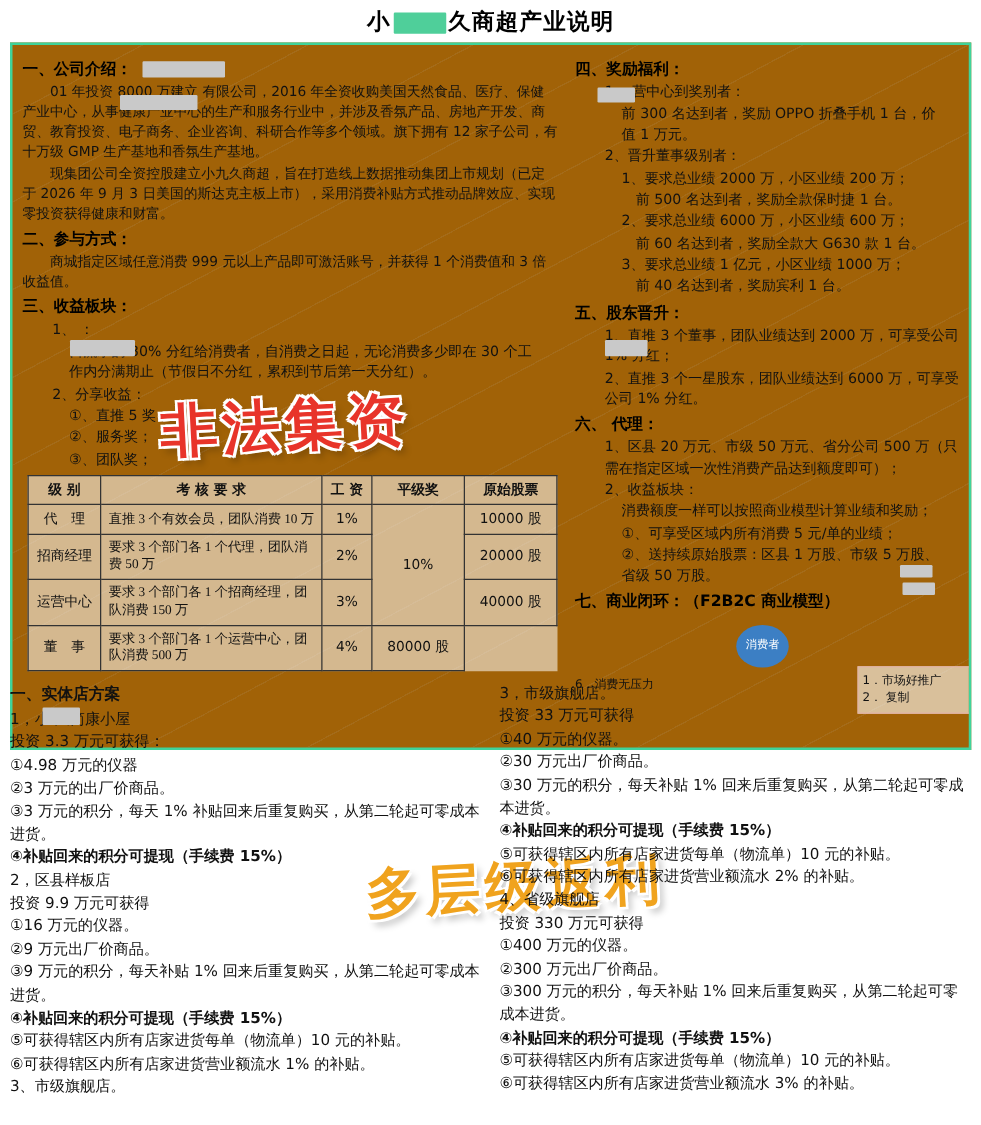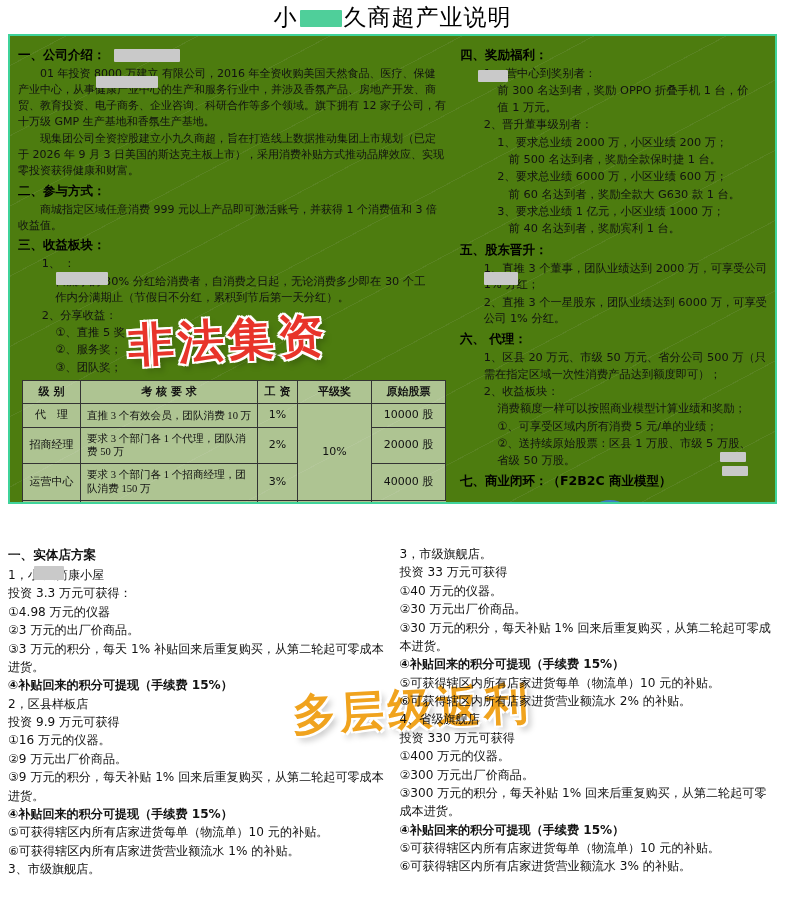--- a/index.html
+++ b/index.html
@@ -17,40 +17,40 @@
 
   
   .title-bar {
     height: 34px;
     display: flex;
     align-items: center;
     justify-content: center;
     position: relative;
   }
   .title-text {
-    font-size: 23px;
-    font-weight: normal;
+    font-size: 18px;
+    font-weight: bold;
     letter-spacing: 1px;
     color: #000;
   }
   .redact {
     background: #c9c9c9;
     display: inline-block;
     vertical-align: middle;
     border-radius: 1px;
   }
   .redact.green { background: #4fcf9a; }
 
   
   .panel {
     position: absolute;
     left: 8px; top: 34px;
-    width: 769px; height: 470px;
+    width: 769px; height: 566px;
     border: 2px solid #3fd39a;
-    background: #4d7c0f;
+    background: #a16207;
     overflow: hidden;
   }
   .panel-bg {
     position: absolute; inset: 0;
     background:
       repeating-linear-gradient(
         -28deg,
         rgba(190,190,190,0.10) 0px,
         rgba(190,190,190,0.10) 1px,
         rgba(255,255,255,0) 1px,

